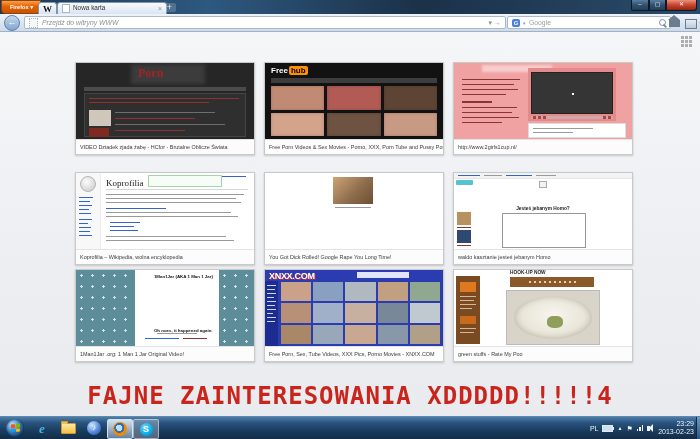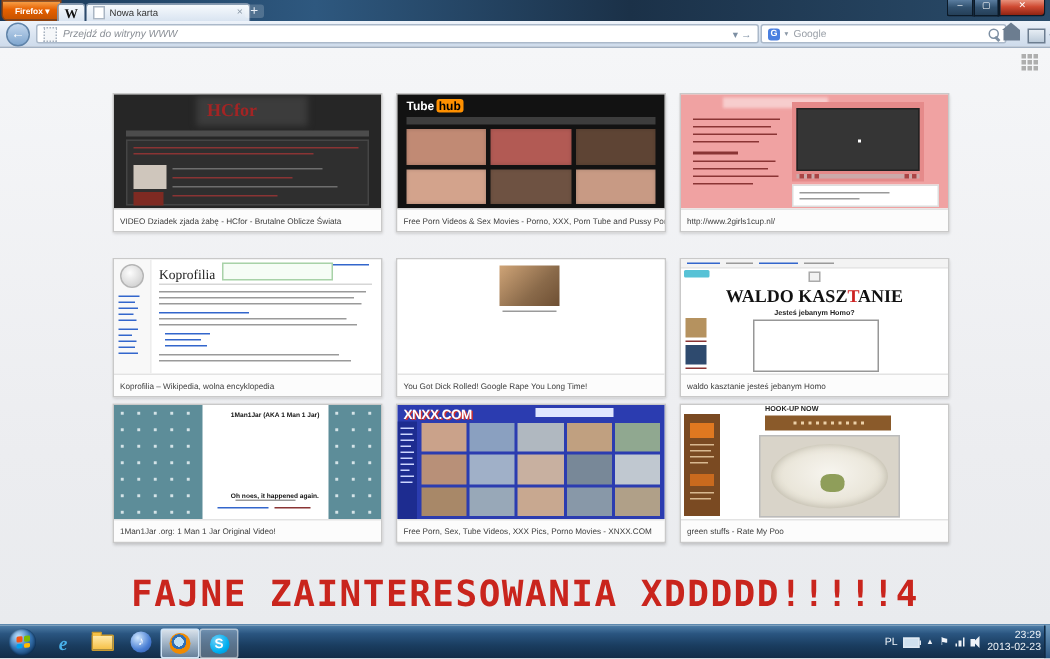--- a/index.html
+++ b/index.html
@@ -263,42 +263,42 @@
         <i></i>
         <i></i>
         <i></i>
         <i></i>
         <i></i>
     </div>
 
     <div class="tile c1 r1">
       <div class="thumb t-hcfor">
         <div class="hc-blob"></div>
-        <div class="hc-logo">HCfor</div>
+        <div class="hc-logo">Porn</div>
         <div class="hc-nav"></div>
         <div class="hc-panel">
           <div class="ln tl" style="left:4px;top:4px;width:150px;"></div>
           <div class="ln tl" style="left:4px;top:8px;width:120px;"></div>
           <div class="hc-t1"></div>
             <div class="hc-t2"></div>
           <div class="ln gl" style="left:30px;top:18px;width:100px;"></div>
           <div class="ln tl" style="left:30px;top:24px;width:80px;"></div>
           <div class="ln gl" style="left:30px;top:30px;width:110px;"></div>
           <div class="ln tl" style="left:30px;top:36px;width:70px;"></div>
         </div>
       </div>
       <div class="cap">
           <span>VIDEO Dziadek zjada żabę - HCfor - Brutalne Oblicze Świata</span>
         </div>
     </div>
 
     <div class="tile c2 r1">
       <div class="thumb t-ph">
         <div class="ph-logo">
-          <span class="ph-a">Tube</span>
+          <span class="ph-a">Free</span>
           <span class="ph-b">hub</span>
         </div>
         <div class="ph-nav"></div>
         <div class="ph-grid">
           <i>
               <b style="background:#c18a74;"></b>
             </i>
           <i>
               <b style="background:#b25a54;"></b>
             </i>
@@ -404,21 +404,20 @@
     <div class="tile c3 r2">
       <div class="thumb t-waldo">
         <div class="wa-top">
           <div class="ln bl" style="left:4px;top:2px;width:22px;"></div>
           <div class="ln gr" style="left:30px;top:2px;width:18px;"></div>
           <div class="ln bl" style="left:52px;top:2px;width:26px;"></div>
           <div class="ln gr" style="left:82px;top:2px;width:20px;"></div>
         </div>
         <div class="wa-btn"></div>
         <div class="wa-brk"></div>
-        <div class="wa-title"><span>WALDO KASZ</span><span class="wa-red">T</span><span>ANIE</span></div>
         <div class="wa-sub">Jesteś jebanym Homo?</div>
         <div class="wa-box"></div>
         <div class="wa-i1"></div>
         <div class="ln tl" style="left:3px;top:54px;width:14px;"></div>
         <div class="wa-i2"></div>
         <div class="ln tl" style="left:3px;top:72px;width:14px;"></div>
       </div>
       <div class="cap">
           <span>waldo kasztanie jesteś jebanym Homo</span>
         </div>

